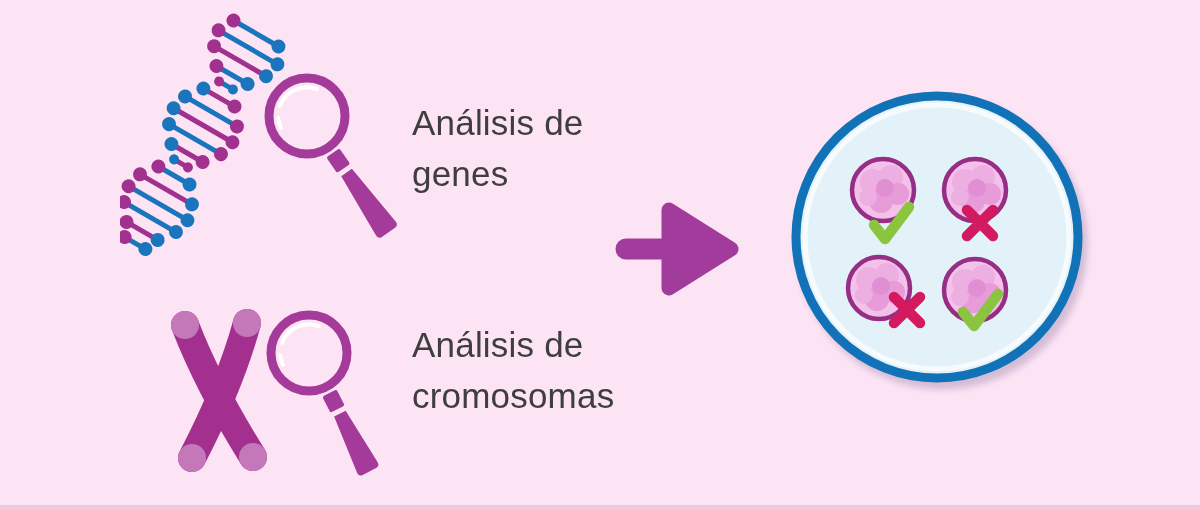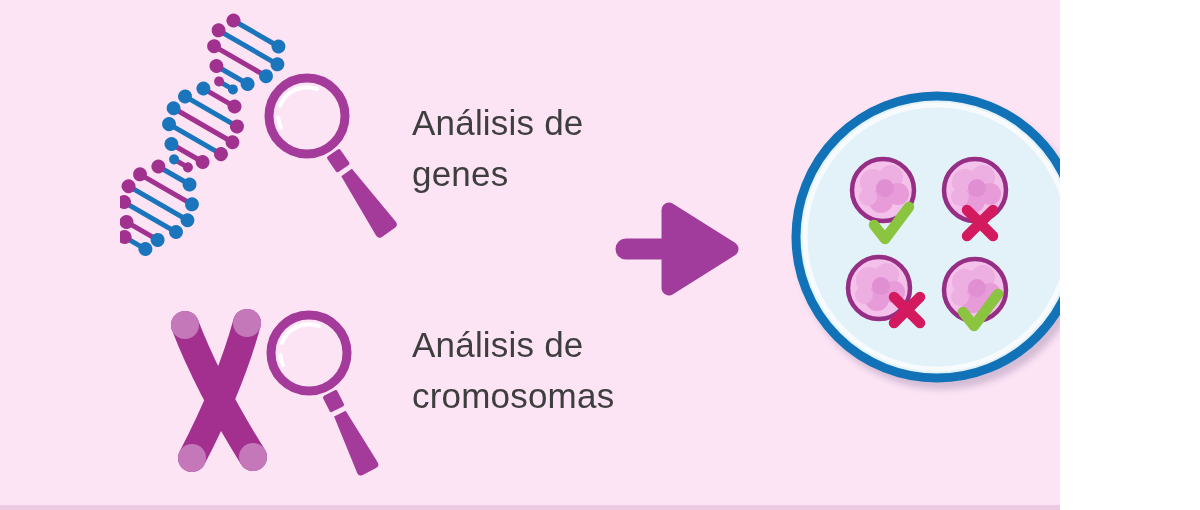--- a/index.html
+++ b/index.html
@@ -1,18 +1,18 @@
 <!DOCTYPE html>
 <html><head>
 <meta charset="utf-8">
 <style>
   html,body{margin:0;padding:0;}
   .canvas{
     position:relative;
-    width:1060px;height:510px;
+    width:1200px;height:510px;
     background:#fce4f5;
     overflow:hidden;
     font-family:"Liberation Sans","DejaVu Sans",sans-serif;
   }
   .icon-svg{position:absolute;display:block;}
   #dna-svg{left:120px;top:12px;}
   #mag1-svg{left:245px;top:60px;}
   #chromosome-svg{left:156px;top:300px;}
   #mag2-svg{left:252px;top:298px;}
   #arrow-svg{left:612px;top:192px;}

